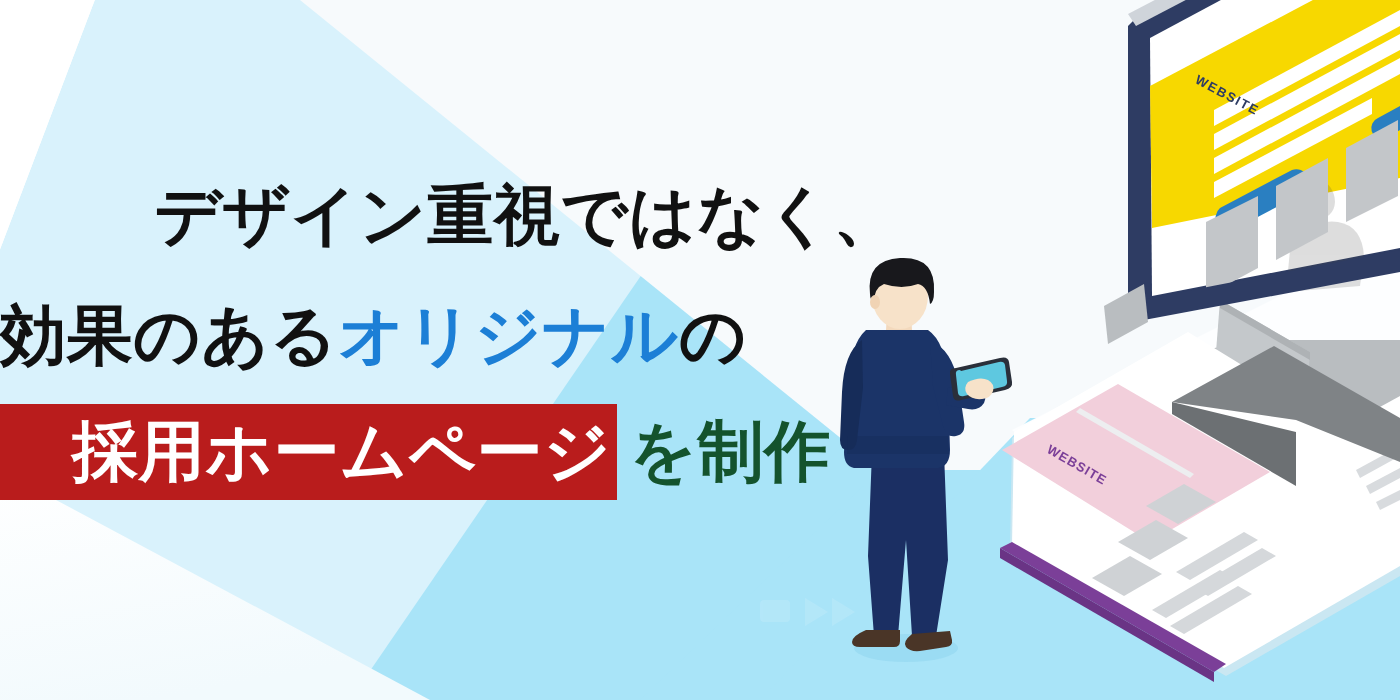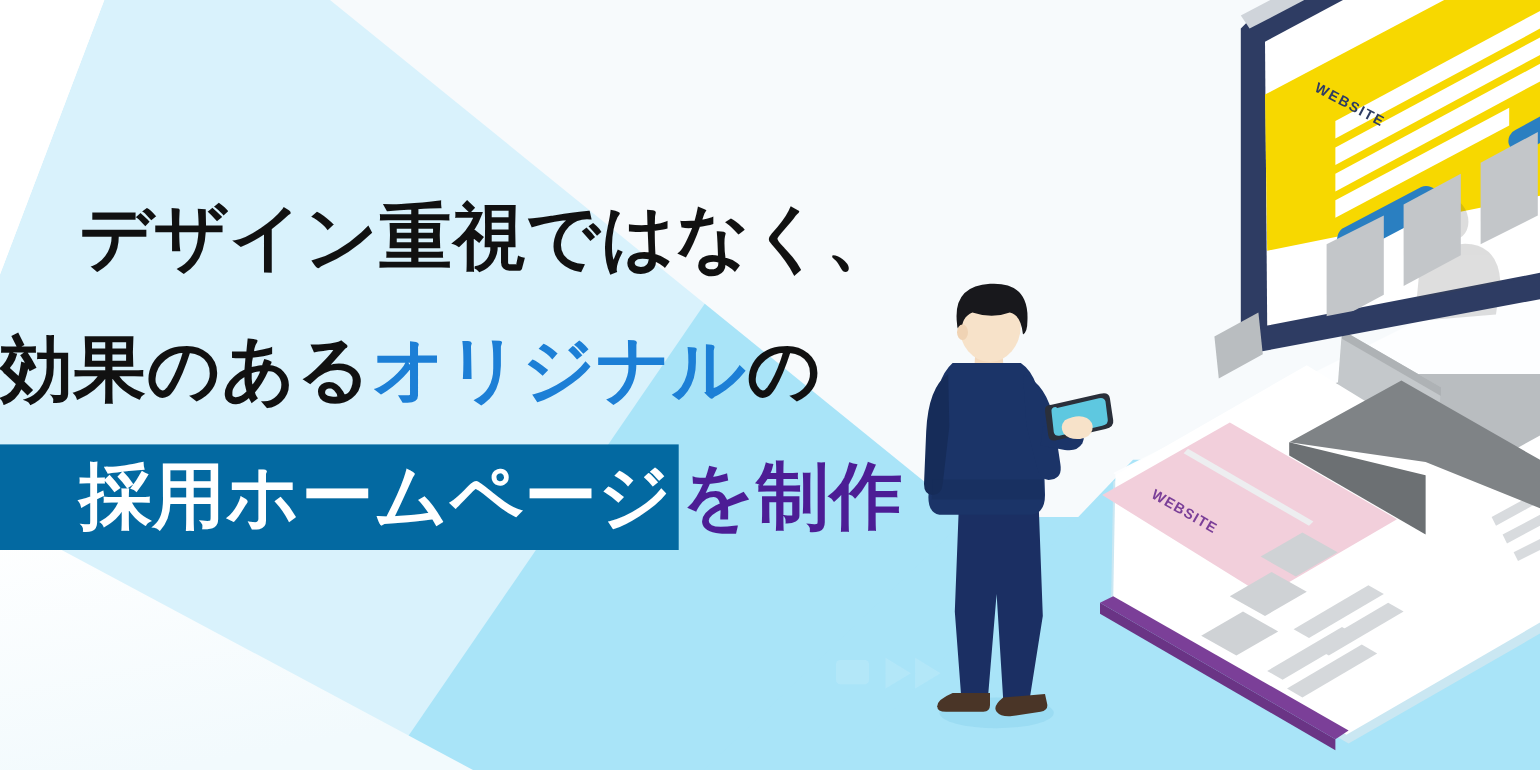--- a/index.html
+++ b/index.html
@@ -34,32 +34,32 @@
   .hl-line {
     font-weight: 700;
     font-size: 66px;
     line-height: 1.0;
     letter-spacing: 0.01em;
     color: #111111;
     white-space: nowrap;
     margin: 0;
     padding: 0;
   }
-  .hl-line-1 { padding-left: 72px; margin-bottom: 54px; }
+  .hl-line-1 { padding-left: 72px; margin-bottom: 54px; text-align: right; }
   .hl-line-2 { margin-bottom: 36px; }
   .hl-line-3 { padding-left: 0px; }
   .accent-blue { color: #1c7fd6; }
   .hl-mark {
     display: inline-block;
-    background: #0369a1;
+    background: #b91c1c;
     color: #ffffff;
     padding: 14px 6px 16px 72px;
-    margin-right: 2px;
-  }
-  .hl-tail { color: #4c1d95; }
+    margin-right: 12px;
+  }
+  .hl-tail { color: #14532d; }
   .lbl {
     font-weight: 700;
     letter-spacing: 0.08em;
   }
 </style>
 </head>
 <body>
 
 <div id="banner">
 

